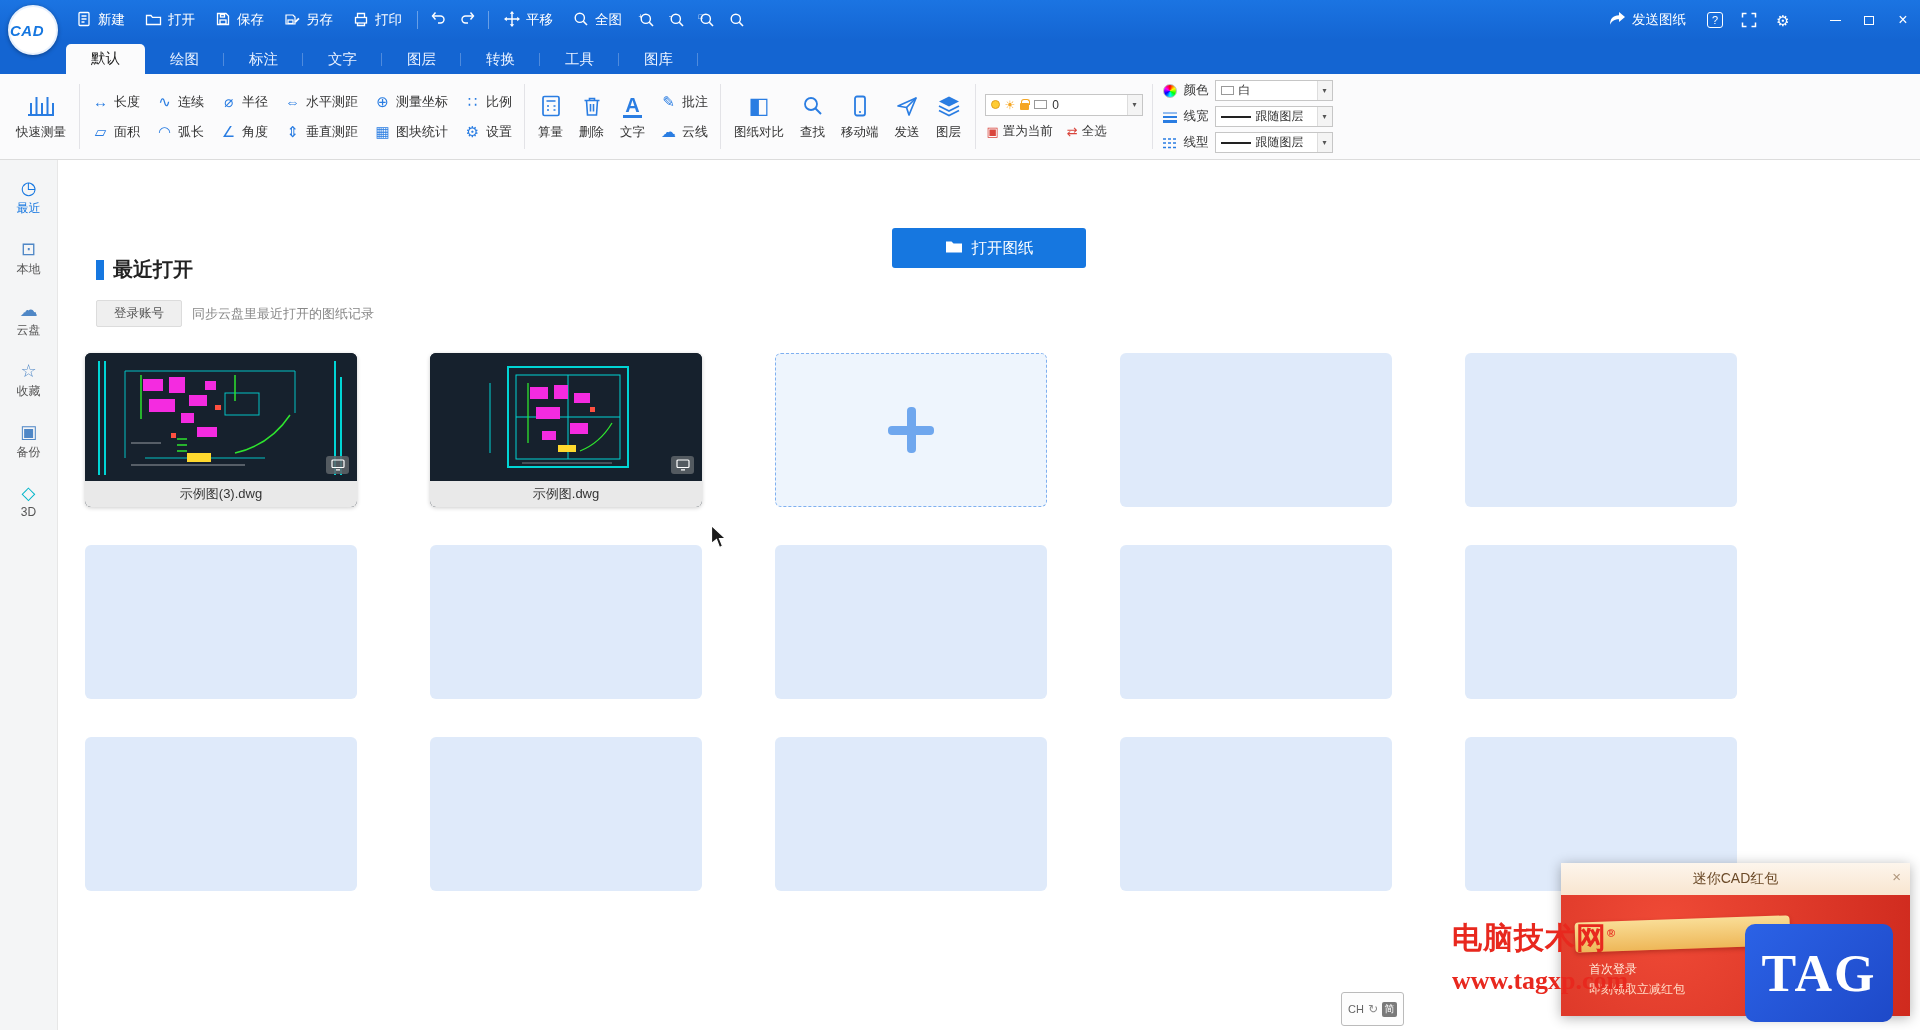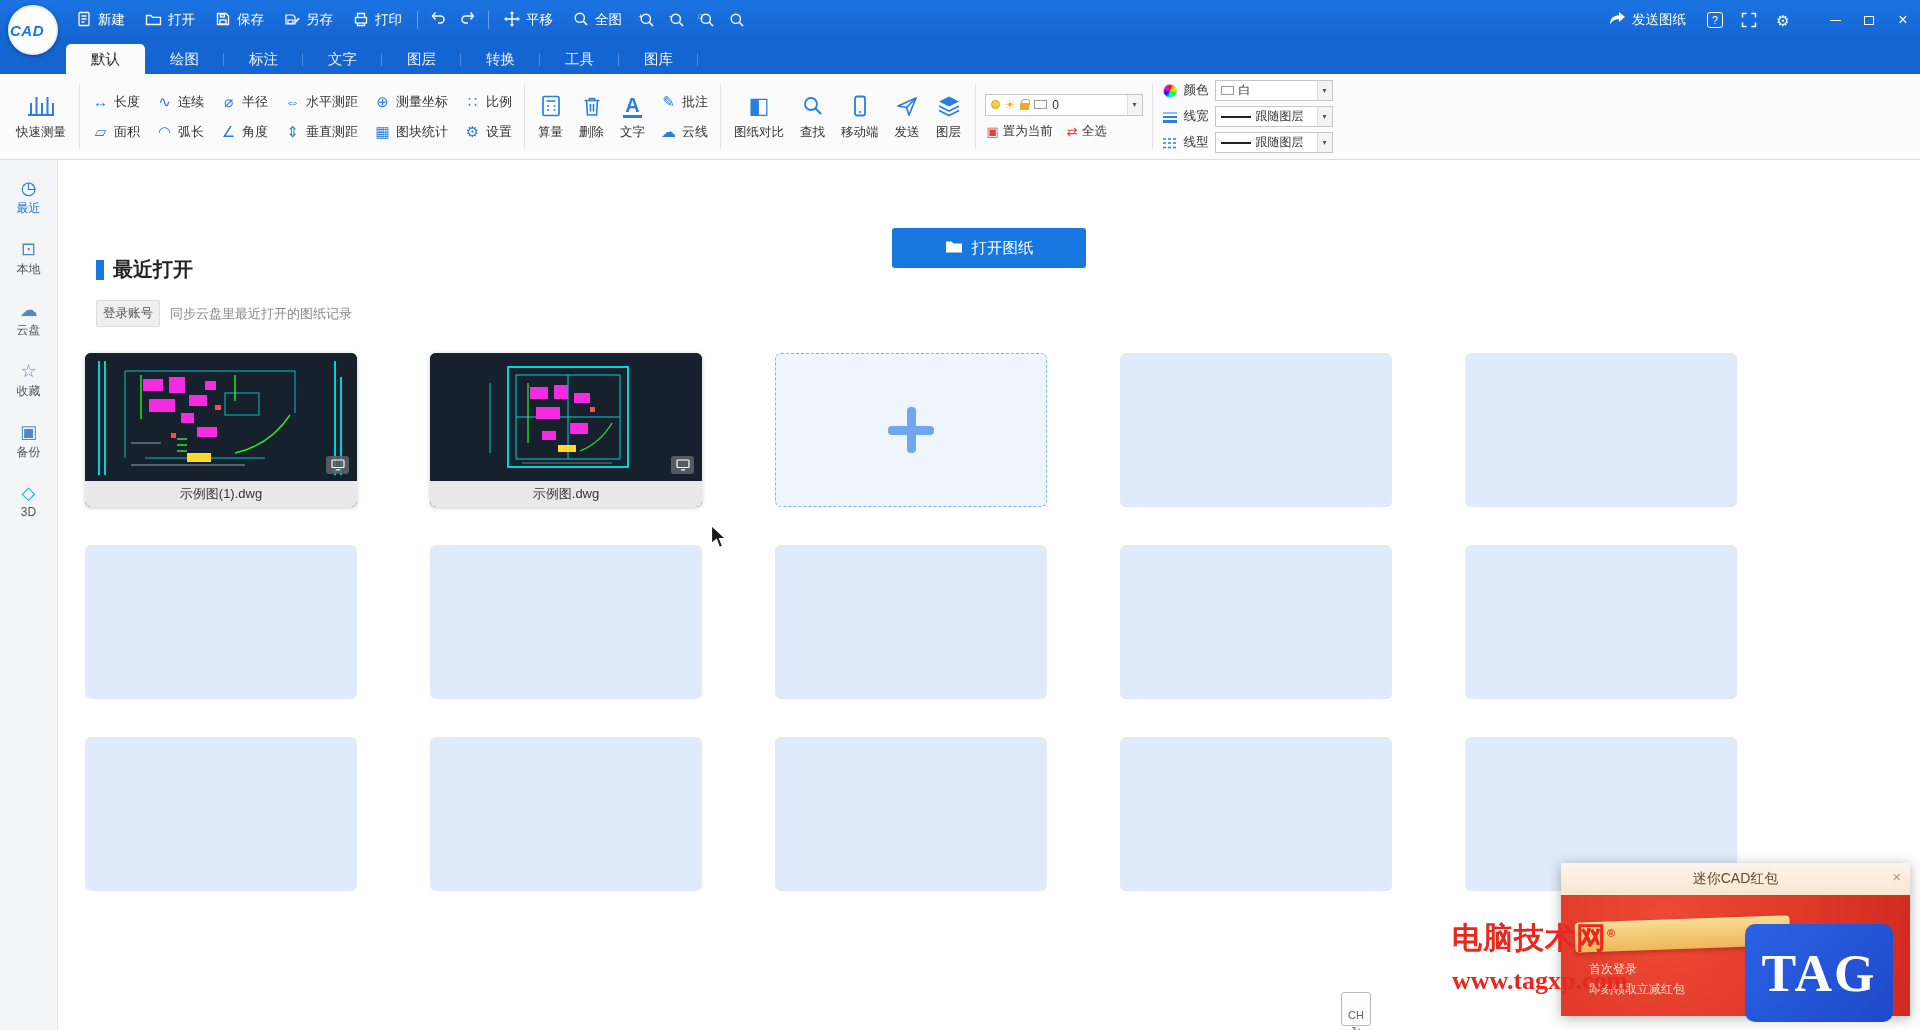--- a/index.html
+++ b/index.html
@@ -18,21 +18,21 @@
   .win-group{display:flex;margin-left:16px;}
   .win-btn{width:34px;height:40px;display:flex;align-items:center;justify-content:center;font-size:16px;}
   .min-shape{width:11px;border-top:1.6px solid #fff;}
   .max-shape{width:10px;height:9px;border:1.5px solid #fff;}
   .mag-mod{position:absolute;left:4px;top:13px;width:9px;text-align:center;font-size:7px;color:#fff;line-height:1;}
 
   
   .tabs{position:absolute;top:40px;left:0;right:0;height:34px;background:#1465d2;display:flex;align-items:flex-end;padding-left:66px;z-index:15;}
   .tab{height:30px;line-height:30px;padding:0 25px;font-size:14.5px;color:#eaf2ff;position:relative;cursor:default;}
   .tab:not(.active)::after{content:"";position:absolute;right:0;top:9px;height:13px;width:1px;background:rgba(255,255,255,.25);}
-  .tab.active{background:#fbfbfc;color:#222;border-radius:5px 5px 0 0;}
+  .tab.active{background:#fbfbfc;color:#222;border-radius:5px 5px 0 0;font-family:Liberation Mono, monospace;}
 
   
   .ribbon{position:absolute;top:74px;left:0;right:0;height:86px;background:#fbfbfc;border-bottom:1px solid #dcdcdc;display:flex;align-items:center;padding:0 8px;z-index:10;}
   .rb-sep{width:1px;align-self:stretch;margin:10px 5px;background:#e3e3e7;}
   .rb-big{display:flex;flex-direction:column;align-items:center;justify-content:center;gap:4px;font-size:12.5px;color:#333;padding:0 8px;white-space:nowrap;cursor:default;}
   .rb-big .bic{height:27px;display:flex;align-items:center;justify-content:center;}
   .glyph-ic{font-size:22px;color:#2a7de2;line-height:1;}
   .text-ic{font-size:20px;font-weight:bold;color:#2a7de2;border-bottom:3px solid #2a7de2;line-height:1;padding:0 2px;}
   .rb-grid{display:grid;grid-auto-flow:column;grid-template-rows:repeat(2,30px);align-items:center;column-gap:2px;}
   .rb-small{display:flex;align-items:center;gap:5px;font-size:13px;color:#333;padding:0 7px;white-space:nowrap;cursor:default;}
@@ -69,21 +69,21 @@
   .open-btn{position:absolute;left:834px;top:68px;width:194px;height:40px;background:#1677e0;color:#fff;border:none;border-radius:3px;font-size:15.5px;display:flex;align-items:center;justify-content:center;gap:9px;cursor:pointer;}
   .sec-title{position:absolute;left:38px;top:96px;display:flex;align-items:center;gap:9px;font-size:20px;font-weight:bold;color:#222;}
   .accent{width:8px;height:20px;background:#1677e0;}
   .search{position:absolute;right:46px;top:70px;display:flex;height:38px;width:428px;}
   .search-wrap{position:relative;flex:1;}
   .search-wrap svg{position:absolute;left:10px;top:10px;}
   .search-input{width:100%;height:100%;border:1px solid #e2e2e2;background:#fafafa;border-radius:3px 0 0 3px;padding:0 10px 0 36px;font-size:13.5px;color:#555;outline:none;}
   .search-input::placeholder{color:#aaa;}
   .search-btn{width:78px;background:#1677e0;color:#fff;font-size:14.5px;border:none;border-radius:0 3px 3px 0;cursor:pointer;}
   .login-row{position:absolute;left:38px;top:140px;display:flex;align-items:center;gap:10px;font-size:13px;color:#888;}
-  .login-btn{background:#efefef;border:1px solid #dcdcdc;border-radius:2px;padding:4px 6px;font-size:12.5px;color:#555;cursor:pointer;}
+  .login-btn{background:#efefef;border:1px solid #dcdcdc;border-radius:2px;padding:4px 17px;font-size:12.5px;color:#555;cursor:pointer;}
   .cards{position:absolute;left:27px;top:193px;display:grid;grid-template-columns:repeat(5,272px);column-gap:73px;row-gap:38px;}
   .card{width:272px;height:154px;border-radius:6px;overflow:hidden;}
   .file-card{box-shadow:0 1px 4px rgba(0,0,0,.2);cursor:pointer;background:#16212d;}
   .thumb{height:128px;position:relative;}
   .thumb svg{display:block;}
   .screen-badge{position:absolute;right:8px;bottom:7px;width:23px;height:18px;background:rgba(92,98,104,.88);border-radius:3px;display:flex;align-items:center;justify-content:center;}
   .card-label{height:26px;background:#e9e9e9;display:flex;align-items:center;justify-content:center;font-size:13px;color:#333;}
   .add-card{border:1.5px dashed #7fb0f0;background:#eef5fd;display:flex;align-items:center;justify-content:center;cursor:pointer;}
   .plus{width:46px;height:46px;position:relative;}
   .plus::before{content:"";position:absolute;left:0;top:18.5px;width:46px;height:9px;background:#6fa7ee;border-radius:4px;}
@@ -100,21 +100,21 @@
   .popup-line2{position:absolute;left:28px;top:86px;font-size:12px;color:#ffd9c4;}
 
   
   .wm-name{position:absolute;left:1452px;top:918px;font-size:30px;font-weight:bold;color:#e8281e;letter-spacing:1px;z-index:60;white-space:nowrap;}
   .wm-name sup{font-size:11px;}
   .wm-url{position:absolute;left:1452px;top:966px;font-size:26px;font-weight:bold;color:#e8281e;font-family:"Liberation Serif","DejaVu Serif",serif;z-index:60;white-space:nowrap;}
   .wm-tag{position:absolute;left:1745px;top:924px;width:148px;height:98px;background:linear-gradient(135deg,#2b62e6,#1e49c8);border-radius:10px;display:flex;align-items:center;justify-content:center;z-index:61;}
   .wm-tag span{color:#fff;font-size:52px;font-weight:bold;font-family:"Liberation Serif","DejaVu Serif",serif;letter-spacing:2px;}
 
   
-  .lang{position:absolute;left:1341px;top:992px;height:22px;padding:16px 6px;border:1px solid #bbb;border-radius:3px;background:#fdfdfd;display:flex;align-items:center;gap:4px;font-size:11px;color:#666;z-index:40;cursor:pointer;flex-direction:column;}
+  .lang{position:absolute;left:1341px;top:992px;height:22px;padding:16px 6px;border:1px solid #bbb;border-radius:3px;background:#fdfdfd;display:flex;align-items:center;gap:4px;font-size:11px;color:#666;z-index:40;cursor:pointer;}
   .lang .zh{background:#7a7a7a;color:#fff;width:15px;height:15px;border-radius:2px;display:flex;align-items:center;justify-content:center;font-size:10px;}
   .lang .cyc{color:#888;font-size:12px;line-height:1;}
 
   .cursor{position:absolute;left:710px;top:524px;z-index:100;pointer-events:none;}
 </style>
 </head>
 <body>
 
 <div class="logo">
     <span>CAD</span>
@@ -570,21 +570,21 @@
               <rect x="86" y="80" width="5" height="5"></rect>
             </g>
         </svg>
         <span class="screen-badge">
             <svg width="14" height="12">
               <rect x="1" y="1" width="12" height="7.5" rx="1" fill="none" stroke="#fff" stroke-width="1.2"></rect>
               <path d="M5 10.8h4" stroke="#fff" stroke-width="1.2"></path>
             </svg>
           </span>
       </div>
-      <div class="card-label">示例图(1).dwg</div>
+      <div class="card-label">示例图(3).dwg</div>
     </div>
 
     <div class="card file-card">
       <div class="thumb">
         <svg width="272" height="128" viewBox="0 0 272 128">
           <rect width="272" height="128" fill="#16212d"></rect>
           <g stroke="#00d4d4" fill="none" stroke-width="2">
               <rect x="78" y="14" width="120" height="100"></rect>
             </g>
           <g stroke="#00d4d4" fill="none" stroke-width="1">

